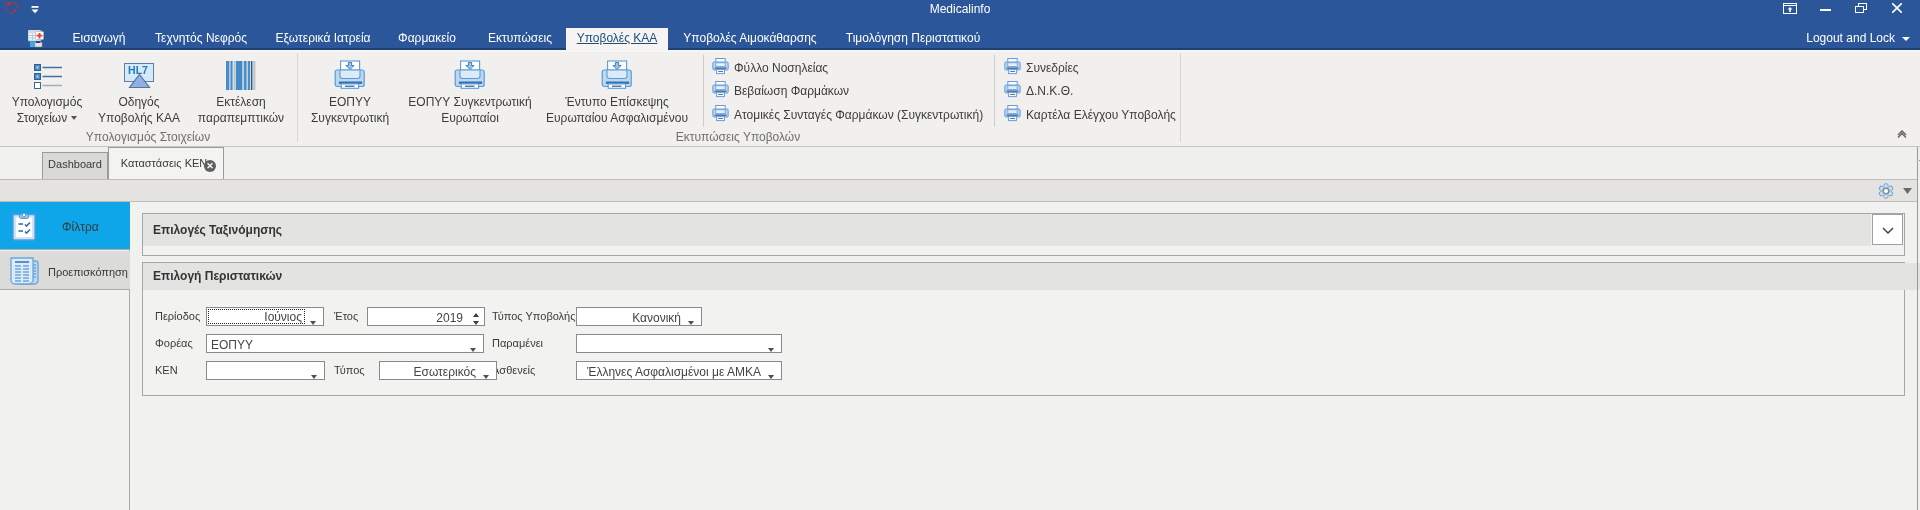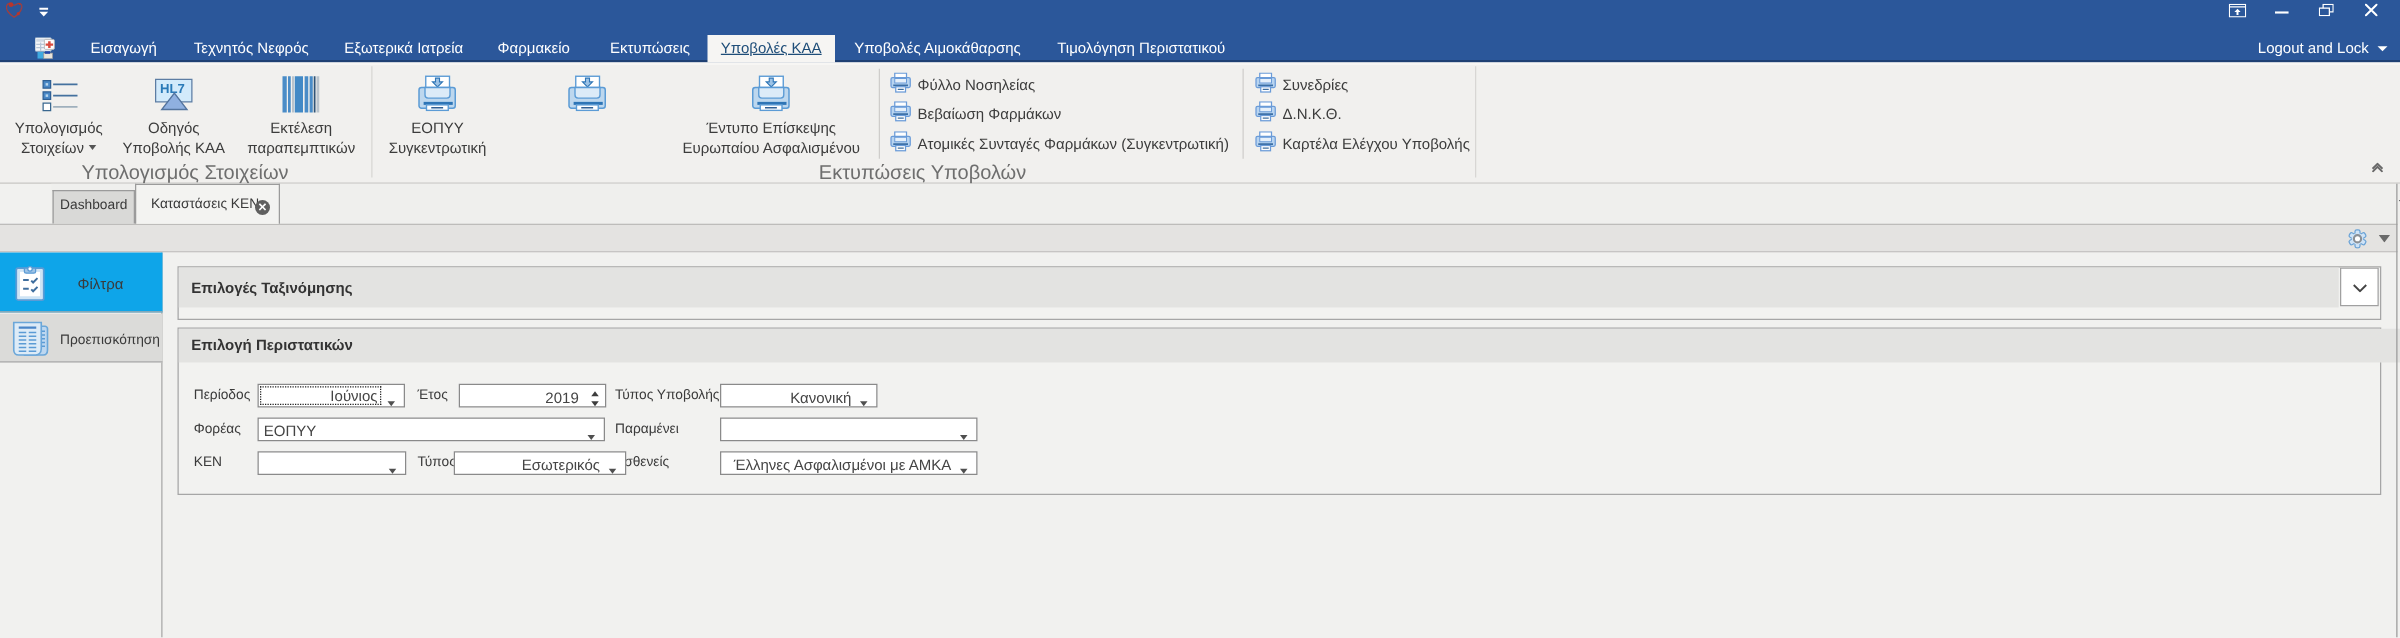--- a/index.html
+++ b/index.html
@@ -15,21 +15,21 @@
 .rtab.active { transform:none; background:#f6f5f3; color:#1f4e79; text-align:center; z-index:3;text-decoration:underline; }
 #logout { position:absolute; top:28px; right:10px; height:22px; line-height:21px; color:#fff; font-size:12px; }
 #logout .dd { display:inline-block; width:0; height:0; border-left:4px solid transparent; border-right:4px solid transparent; border-top:4px solid #fff; margin-left:7px; vertical-align:middle; }
 
 
 #ribbon { position:absolute; left:0; top:50px; width:1920px; height:97px; background:#f1f0ee; border-bottom:1px solid #c8c6c4; }
 .vsep1 { position:absolute; top:3px; height:89px; width:1px; background:#d8d6d4; }
 .vsep2 { position:absolute; top:5px; height:72px; width:1px; background:#cfcdcb; }
 .bigbtn { position:absolute; top:10px; text-align:center; font-size:12px; color:#3c3c3c; }
 .bigbtn .lbl { margin-top:1px; line-height:15.5px; }
-.gcap { position:absolute; top:80px; font-size:16px; color:#6e6e6e; transform:translateX(-50%); white-space:nowrap; }
+.gcap { position:absolute; top:80px; font-size:12px; color:#6e6e6e; transform:translateX(-50%); white-space:nowrap; }
 .sitem { position:absolute; height:17px; font-size:12px; color:#3c3c3c; line-height:17px; white-space:nowrap; }
 .sitem svg { vertical-align:-3px; margin-right:5px; }
 .ddarrow { display:inline-block; width:0; height:0; border-left:3.5px solid transparent; border-right:3.5px solid transparent; border-top:4px solid #555; margin-left:4px; vertical-align:2px; }
 
 
 #docstrip { position:absolute; left:0; top:147px; width:1920px; height:32px; background:#efefed;margin-left:41px; }
 .dtab { position:absolute; font-size:12px; color:#3a3a3a; }
 #dtab1 { left:1px; top:5px; width:66px; height:27px; background:#d9d9d7; border:1px solid #9b9b9b; border-bottom:none; line-height:23px; text-align:center; font-size:11px; }
 #dtab2 { left:67px; top:0px; width:116px; height:32px; background:#f3f3f1; border:1px solid #9b9b9b; border-bottom:none; line-height:31px; text-align:center; z-index:2; font-size:11px; padding-right:4px; }
 #dtab2 .cls { position:absolute; left:95px; top:12px; width:12px; height:12px; border-radius:50%; background:#5f5f5f; color:#fff; font-size:9px; line-height:12px; text-align:center; font-weight:bold; }
@@ -75,20 +75,21 @@
     <path d="M8.3 13.8 C4 11 1.8 8 2.2 5.2 C2.6 3.2 4.1 2.4 5.5 2.9 C6.5 3.3 7 4 8.4 4.2 C9.9 4 10.8 2.6 12.2 2.7 C13.9 2.8 14.9 4.4 14.4 6.2 C13.8 8.8 11.3 11.8 8.3 13.8 Z" fill="none" stroke="#b53a2e" stroke-width="1" opacity="0.85"></path>
     <circle cx="5.8" cy="3.7" r="1.9" fill="#c23325" opacity="0.9"></circle>
     <circle cx="11.6" cy="10.9" r="1.3" fill="#c23325" opacity="0.9"></circle>
     <circle cx="12.7" cy="3.2" r="0.8" fill="#c23325" opacity="0.9"></circle>
   </svg>
 
   <svg class="abs" style="left:31px;top:6px" width="8" height="8" viewBox="0 0 8 8">
     <rect x="0.5" y="0" width="7" height="1.8" fill="#fff"></rect>
     <path d="M0.5 3.4 L7.5 3.4 L4 7.2 Z" fill="#fff"></path>
   </svg>
+  <div id="title">Medicalinfo</div>
 
   <svg class="abs" style="left:1783px;top:3px" width="14" height="11" viewBox="0 0 14 11">
     <rect x="0.5" y="0.5" width="13" height="10" fill="none" stroke="#fff"></rect>
     <line x1="0.5" y1="2.5" x2="13.5" y2="2.5" stroke="#fff"></line>
     <path d="M7 4 L9.5 6.5 L7.8 6.5 L7.8 9 L6.2 9 L6.2 6.5 L4.5 6.5 Z" fill="#fff"></path>
   </svg>
   <svg class="abs" style="left:1820px;top:9px" width="11" height="2" viewBox="0 0 11 2">
       <rect width="11" height="2" fill="#fff"></rect>
     </svg>
   <svg class="abs" style="left:1855px;top:3px" width="12" height="10" viewBox="0 0 12 10">
@@ -183,20 +184,21 @@
   <div class="bigbtn" style="left:405px;width:130px">
     <svg width="33" height="31" viewBox="0 0 33 31">
         <rect x="6.6" y="1" width="19" height="10" fill="#fff" stroke="#5b9bd5" stroke-width="1.1"></rect>
   <path d="M14.4 2.5 L17.6 2.5 L17.6 5.5 L20 5.5 L16 9.5 L12 5.5 L14.4 5.5 Z" fill="#9dc3e6" stroke="#2e75b6" stroke-width="0.9"></path>
   <rect x="1.2" y="10" width="29" height="16.5" rx="2" fill="#bdd7ee" stroke="#5b9bd5" stroke-width="1.2"></rect>
   <path d="M6 10 L26 10 L26 16 C26 17.5 25 18.5 23.5 18.5 L8.5 18.5 C7 18.5 6 17.5 6 16 Z" fill="#dcebf8" stroke="#5b9bd5" stroke-width="1.1"></path>
   <rect x="4.9" y="21.5" width="23.3" height="2.4" fill="#2e75b6"></rect>
   <rect x="7.2" y="23.9" width="17.4" height="4.4" fill="#fff" stroke="#5b9bd5" stroke-width="1.1"></rect>
   <line x1="11" y1="26.2" x2="20.5" y2="26.2" stroke="#2e5f94" stroke-width="1.2"></line>
       </svg>
+    <div class="lbl">ΕΟΠΥΥ Συγκεντρωτική<br>Ευρωπαίοι</div>
   </div>
   <div class="bigbtn" style="left:540px;width:154px">
     <svg width="33" height="31" viewBox="0 0 33 31">
         <rect x="6.6" y="1" width="19" height="10" fill="#fff" stroke="#5b9bd5" stroke-width="1.1"></rect>
   <path d="M14.4 2.5 L17.6 2.5 L17.6 5.5 L20 5.5 L16 9.5 L12 5.5 L14.4 5.5 Z" fill="#9dc3e6" stroke="#2e75b6" stroke-width="0.9"></path>
   <rect x="1.2" y="10" width="29" height="16.5" rx="2" fill="#bdd7ee" stroke="#5b9bd5" stroke-width="1.2"></rect>
   <path d="M6 10 L26 10 L26 16 C26 17.5 25 18.5 23.5 18.5 L8.5 18.5 C7 18.5 6 17.5 6 16 Z" fill="#dcebf8" stroke="#5b9bd5" stroke-width="1.1"></path>
   <rect x="4.9" y="21.5" width="23.3" height="2.4" fill="#2e75b6"></rect>
   <rect x="7.2" y="23.9" width="17.4" height="4.4" fill="#fff" stroke="#5b9bd5" stroke-width="1.1"></rect>
   <line x1="11" y1="26.2" x2="20.5" y2="26.2" stroke="#2e5f94" stroke-width="1.2"></line>
@@ -384,21 +386,21 @@
     </div>
     <div class="fld" style="left:445px;top:132px;width:206px">
       <div class="txt"></div>
         <div class="arr"></div>
     </div>
 
     <div class="fld" style="left:75px;top:159px;width:119px">
       <div class="txt"></div>
         <div class="arr"></div>
     </div>
-    <div class="fld" style="left:232px;top:159px;width:138px">
+    <div class="fld" style="left:248px;top:159px;width:118px">
       <div class="txt r">Εσωτερικός</div>
         <div class="arr"></div>
     </div>
     <div class="fld" style="left:445px;top:159px;width:206px">
       <div class="txt r">Έλληνες Ασφαλισμένοι με ΑΜΚΑ</div>
         <div class="arr"></div>
     </div>
   </div>
 </div>
 <div id="rightedge"></div>

